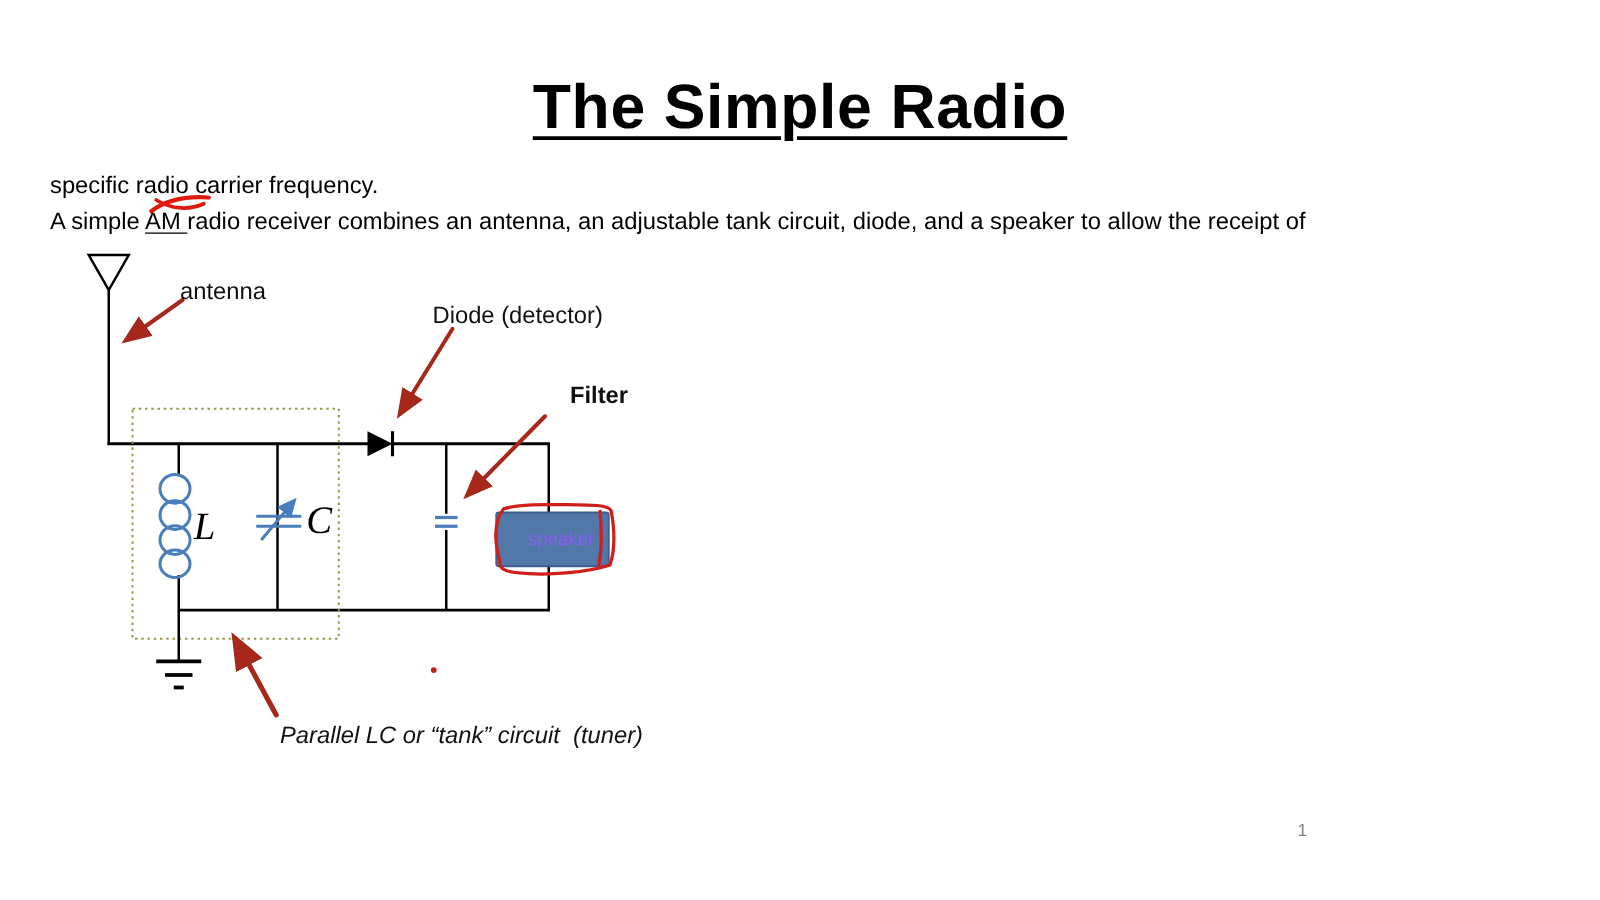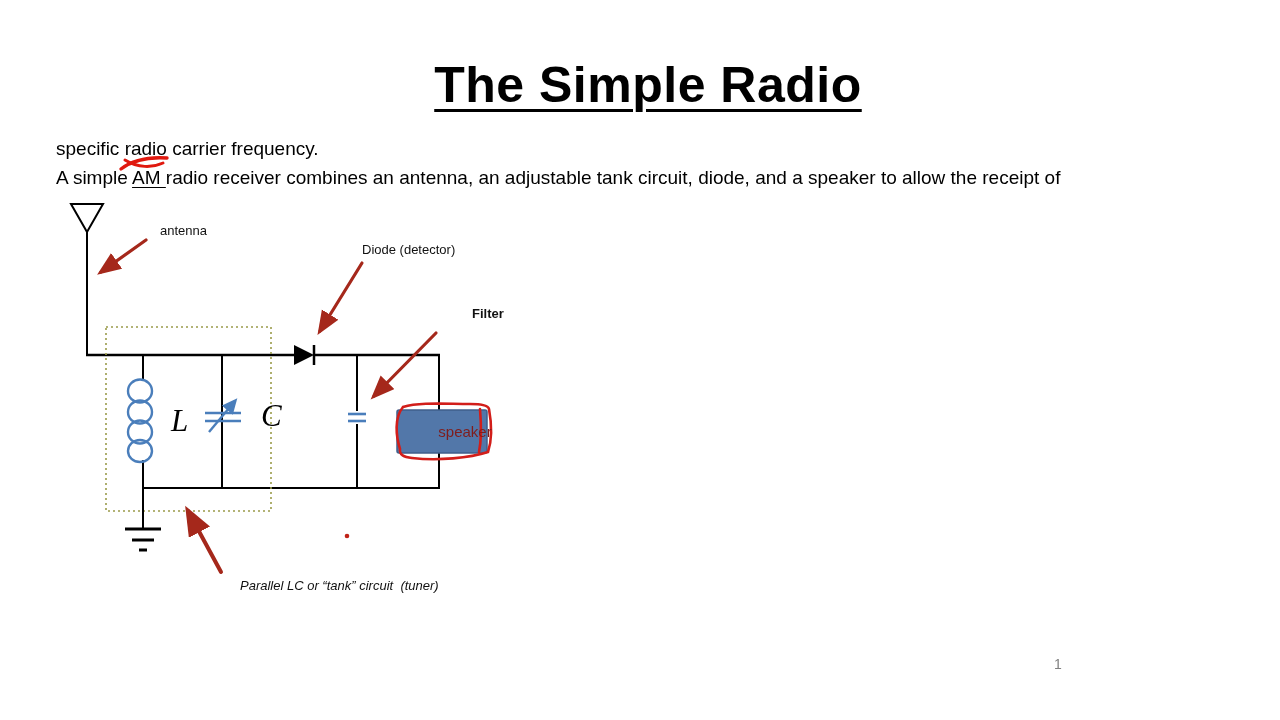--- a/index.html
+++ b/index.html
@@ -1,33 +1,33 @@
 <!DOCTYPE html>
 <html><head>
 <meta charset="utf-8">
 <style>
   html,body{margin:0;padding:0;background:#ffffff;}
   #slide{
     position:relative;width:1280px;height:720px;background:#ffffff;overflow:hidden;
     font-family:"Liberation Sans","DejaVu Sans",sans-serif;color:#111;
   }
   #circuit-svg{position:absolute;left:0;top:0;width:1280px;height:720px;}
-  .abs{position:absolute;padding-left:16px;}
+  .abs{position:absolute;}
   .slide-title{
     left:0;right:0;top:56px;text-align:center;font-size:50px;font-weight:bold;
     text-decoration:underline;text-decoration-thickness:3px;text-underline-offset:7px;
     letter-spacing:0.5px;color:#000;
   }
   .body-text{left:40px;top:134px;font-size:19px;line-height:29px;color:#000;white-space:nowrap;}
   .u-am{text-decoration:underline;text-underline-offset:3px;}
-  .diagram-label{font-size:13px;color:#111;white-space:nowrap;}
+  .diagram-label{font-size:19px;color:#111;white-space:nowrap;}
   .component-letter{font-family:"Liberation Serif","DejaVu Serif",serif;font-style:italic;font-size:31px;color:#000;}
   .speaker-label-box{
     left:397px;top:410px;width:104px;height:43px;display:flex;align-items:center;justify-content:center;
-    font-size:15px;color:#7f1d1d;
+    font-size:15px;color:#8b5cf6;
   }
   .page-number{left:1028px;top:656px;width:28px;text-align:center;font-size:14px;color:#808080;}
   .pre{white-space:pre;}
 </style>
 </head>
 <body>
 
 <div id="slide">
 
   <svg id="circuit-svg" viewBox="0 0 1280 720">

